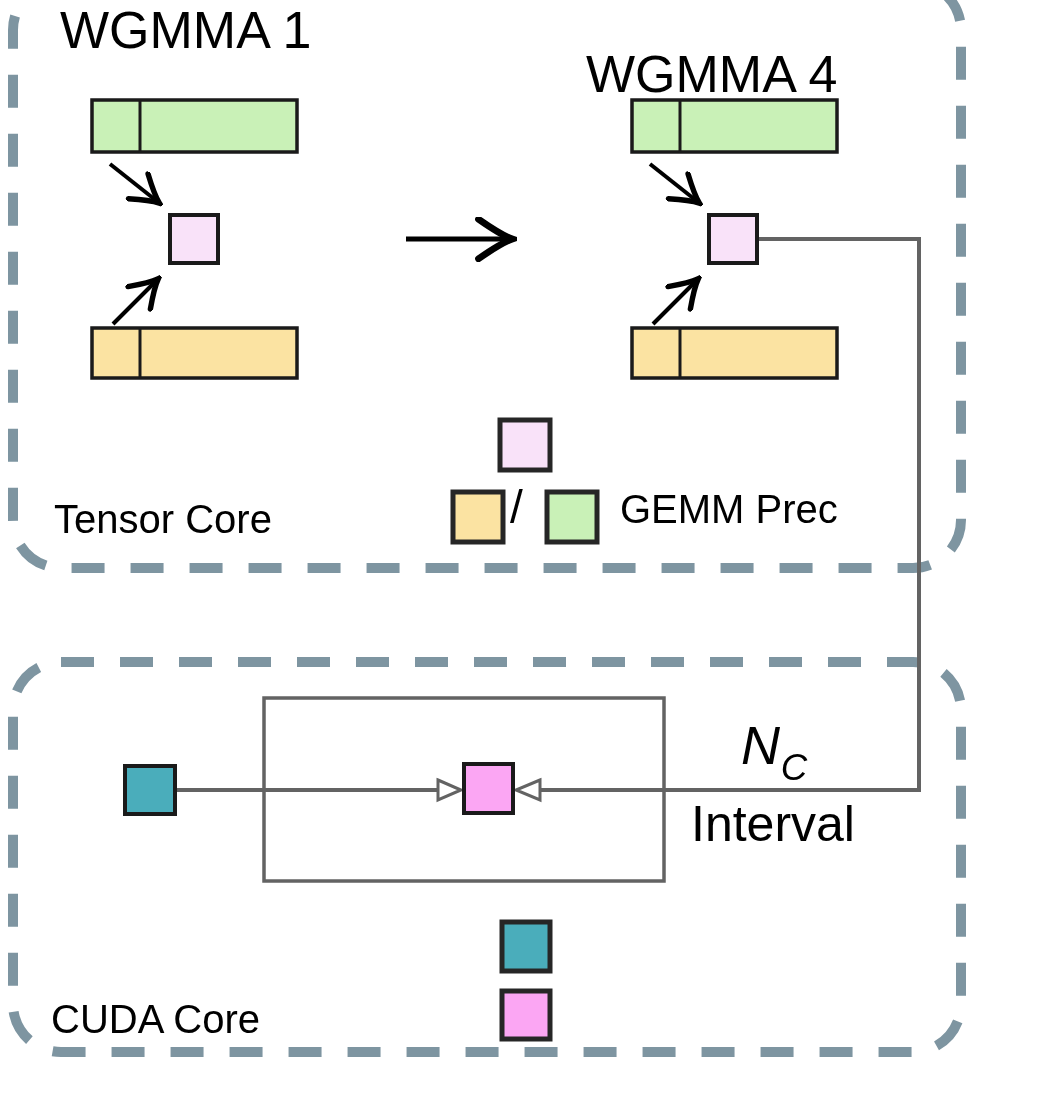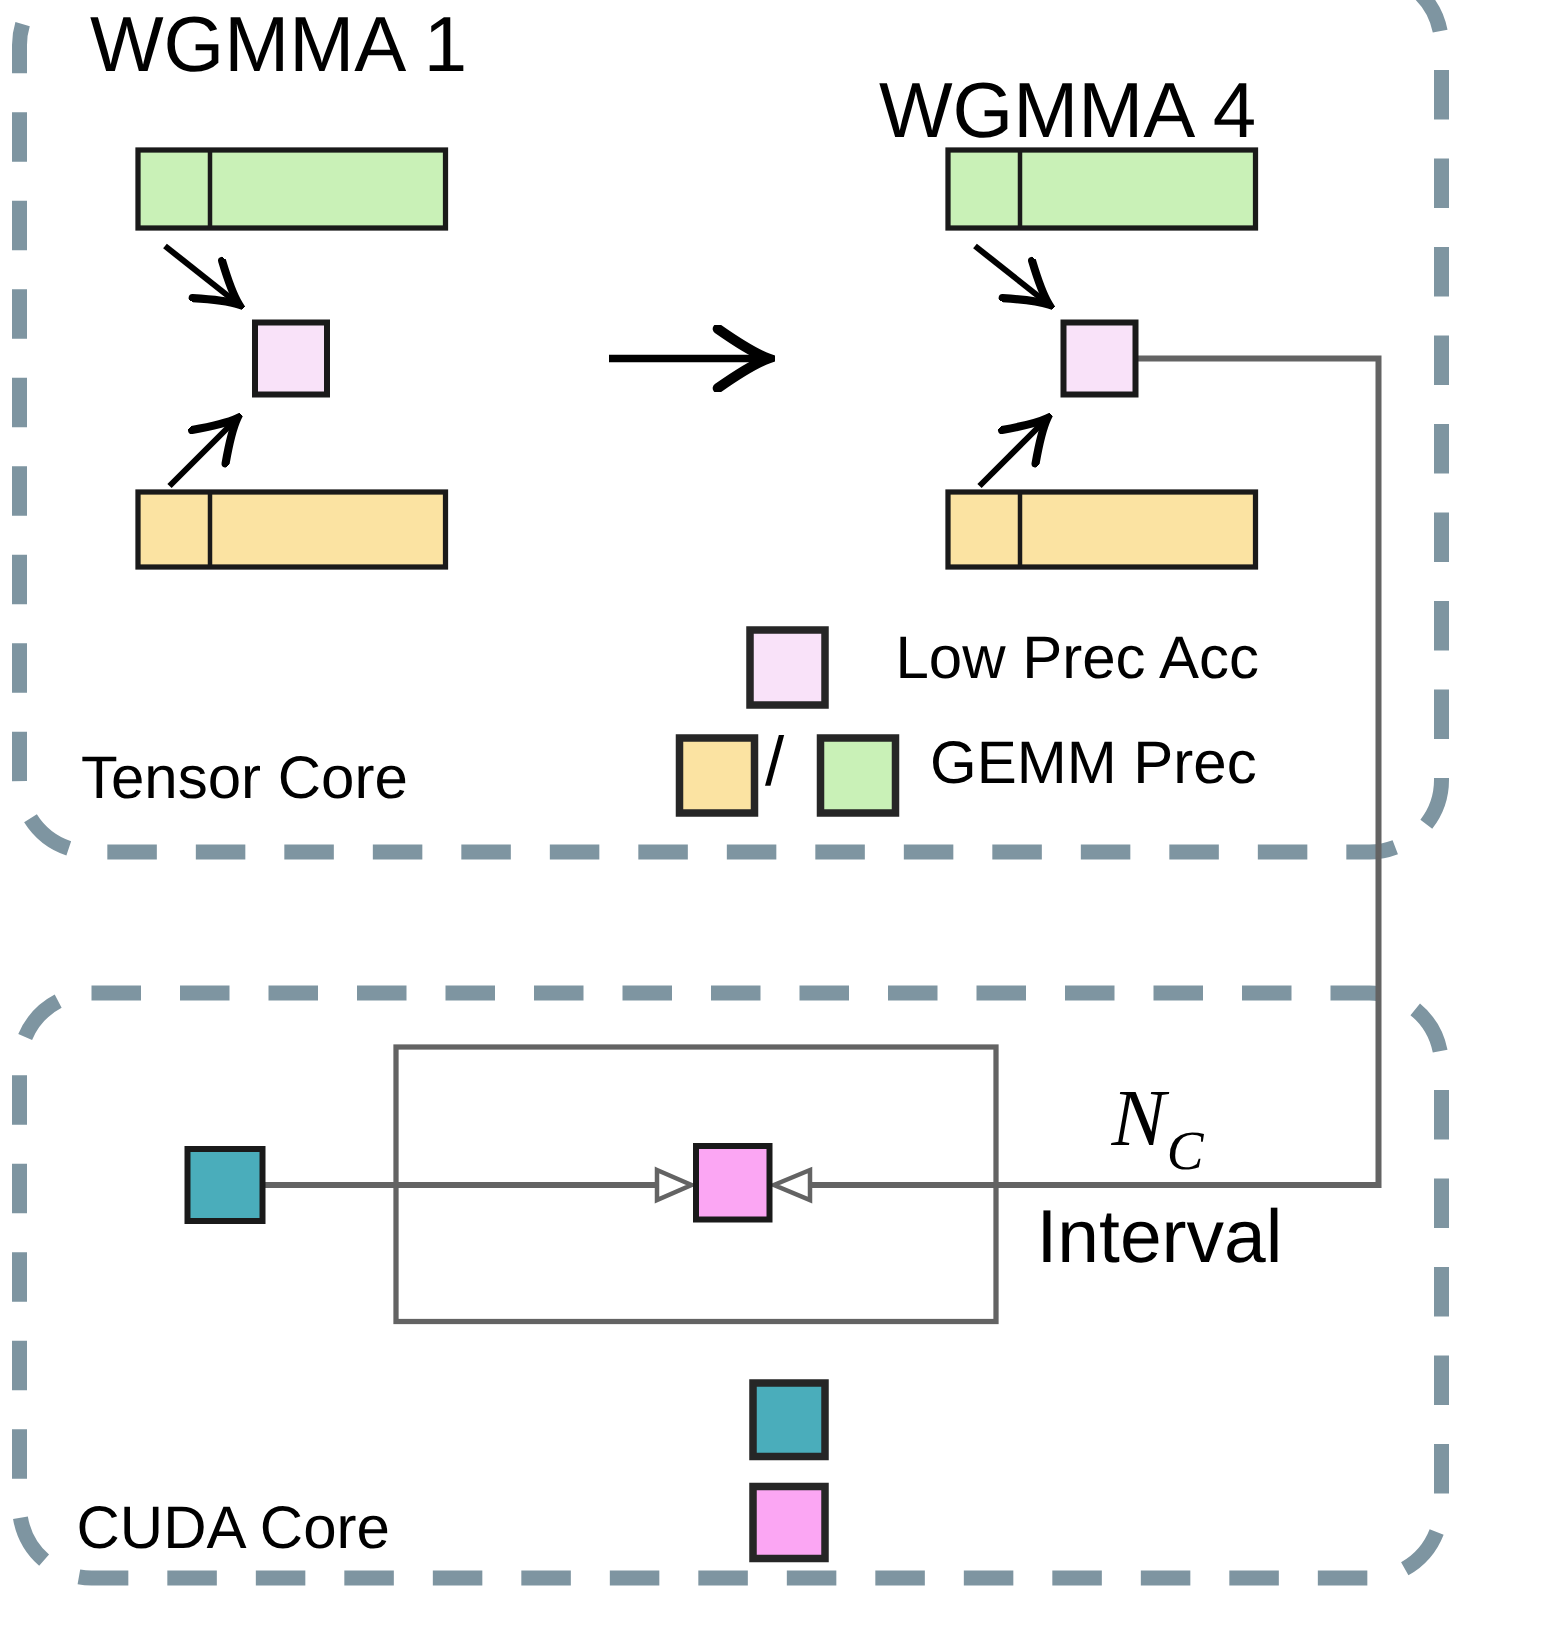--- a/index.html
+++ b/index.html
@@ -17,21 +17,21 @@
     color: #000000;
     line-height: 1;
     white-space: nowrap;
     font-family: "Liberation Sans", sans-serif;
   }
   .lbl-xl { font-size: 52px; }
   .lbl-lg { font-size: 50px; }
   .lbl-md { font-size: 40px; }
   .lbl-slash { font-size: 46px; }
   .math-label {
-    font-family: Liberation Serif, serif;
+    font-family: Liberation Sans, sans-serif;
     font-style: italic;
     font-size: 54px;
   }
   .math-label sub {
     font-size: 0.68em;
     font-style: italic;
     position: relative;
     top: 0.12em;
     left: 0.02em;
   }
@@ -93,21 +93,20 @@
     <rect class="swatch-sq" x="453" y="492" width="50" height="50" fill="#fbe3a2"></rect>
     <rect class="swatch-sq" x="547" y="492" width="50" height="50" fill="#c9f1b7"></rect>
 
     <rect class="swatch-sq" x="502" y="922" width="48" height="49" fill="#4aadbb"></rect>
     <rect class="swatch-sq" x="502" y="991" width="48" height="48" fill="#fba6f3"></rect>
   </svg>
 
   <div class="label lbl-xl" style="left:60px; top:4px;">WGMMA 1</div>
   <div class="label lbl-xl" style="left:586px; top:4px;margin-top:44px;">WGMMA 4</div>
 
-  <div class="label lbl-md" style="left:597px; top:419px;">Low Prec Acc</div>
   <div class="label lbl-slash" style="left:510px; top:484px;">/</div>
   <div class="label lbl-md" style="left:620px; top:489px;">GEMM Prec</div>
   <div class="label lbl-md" style="left:54px; top:499px;text-align:right;">Tensor Core</div>
 
 
   <div class="label math-label" style="left:741px; top:718px; position:absolute;"><span>N</span><sub>C</sub></div>
   <div class="label lbl-lg" style="left:691px; top:799px;">Interval</div>
 
   <div class="label lbl-md" style="left:51px; top:999px;">CUDA Core</div>
 

